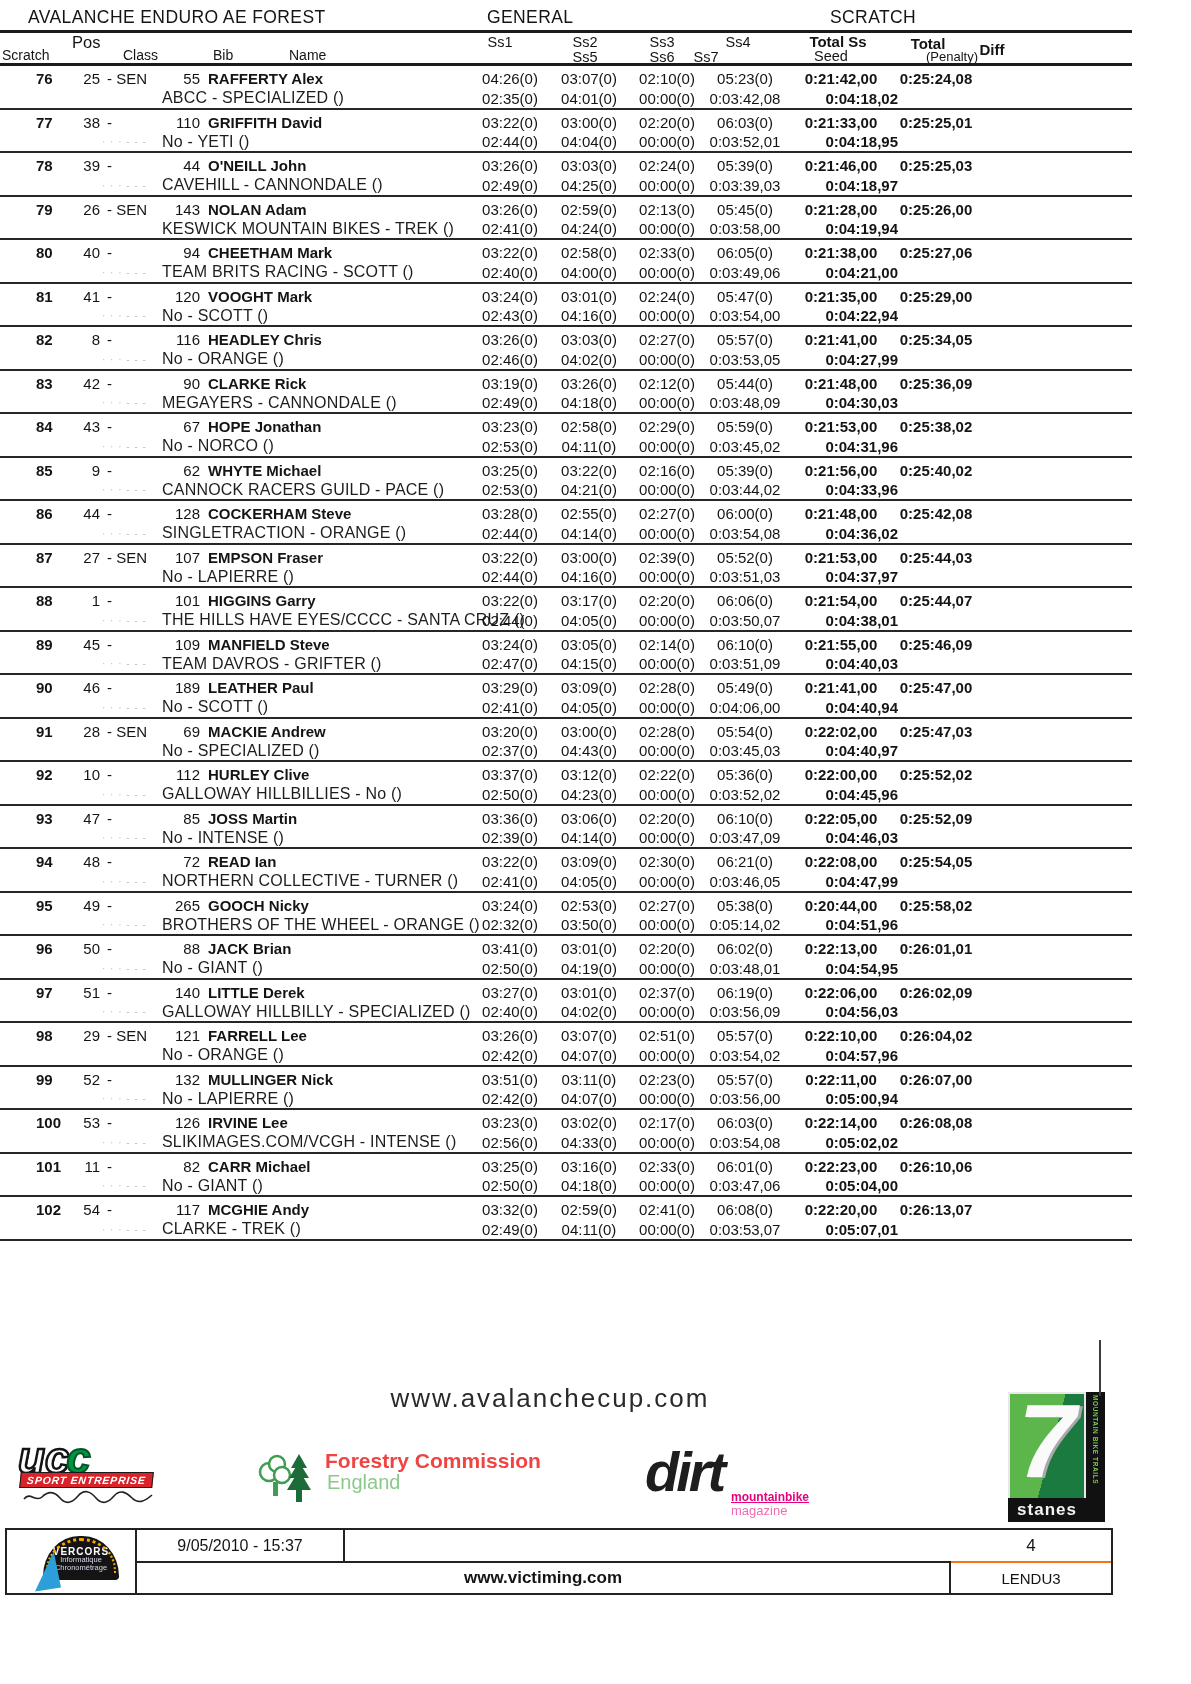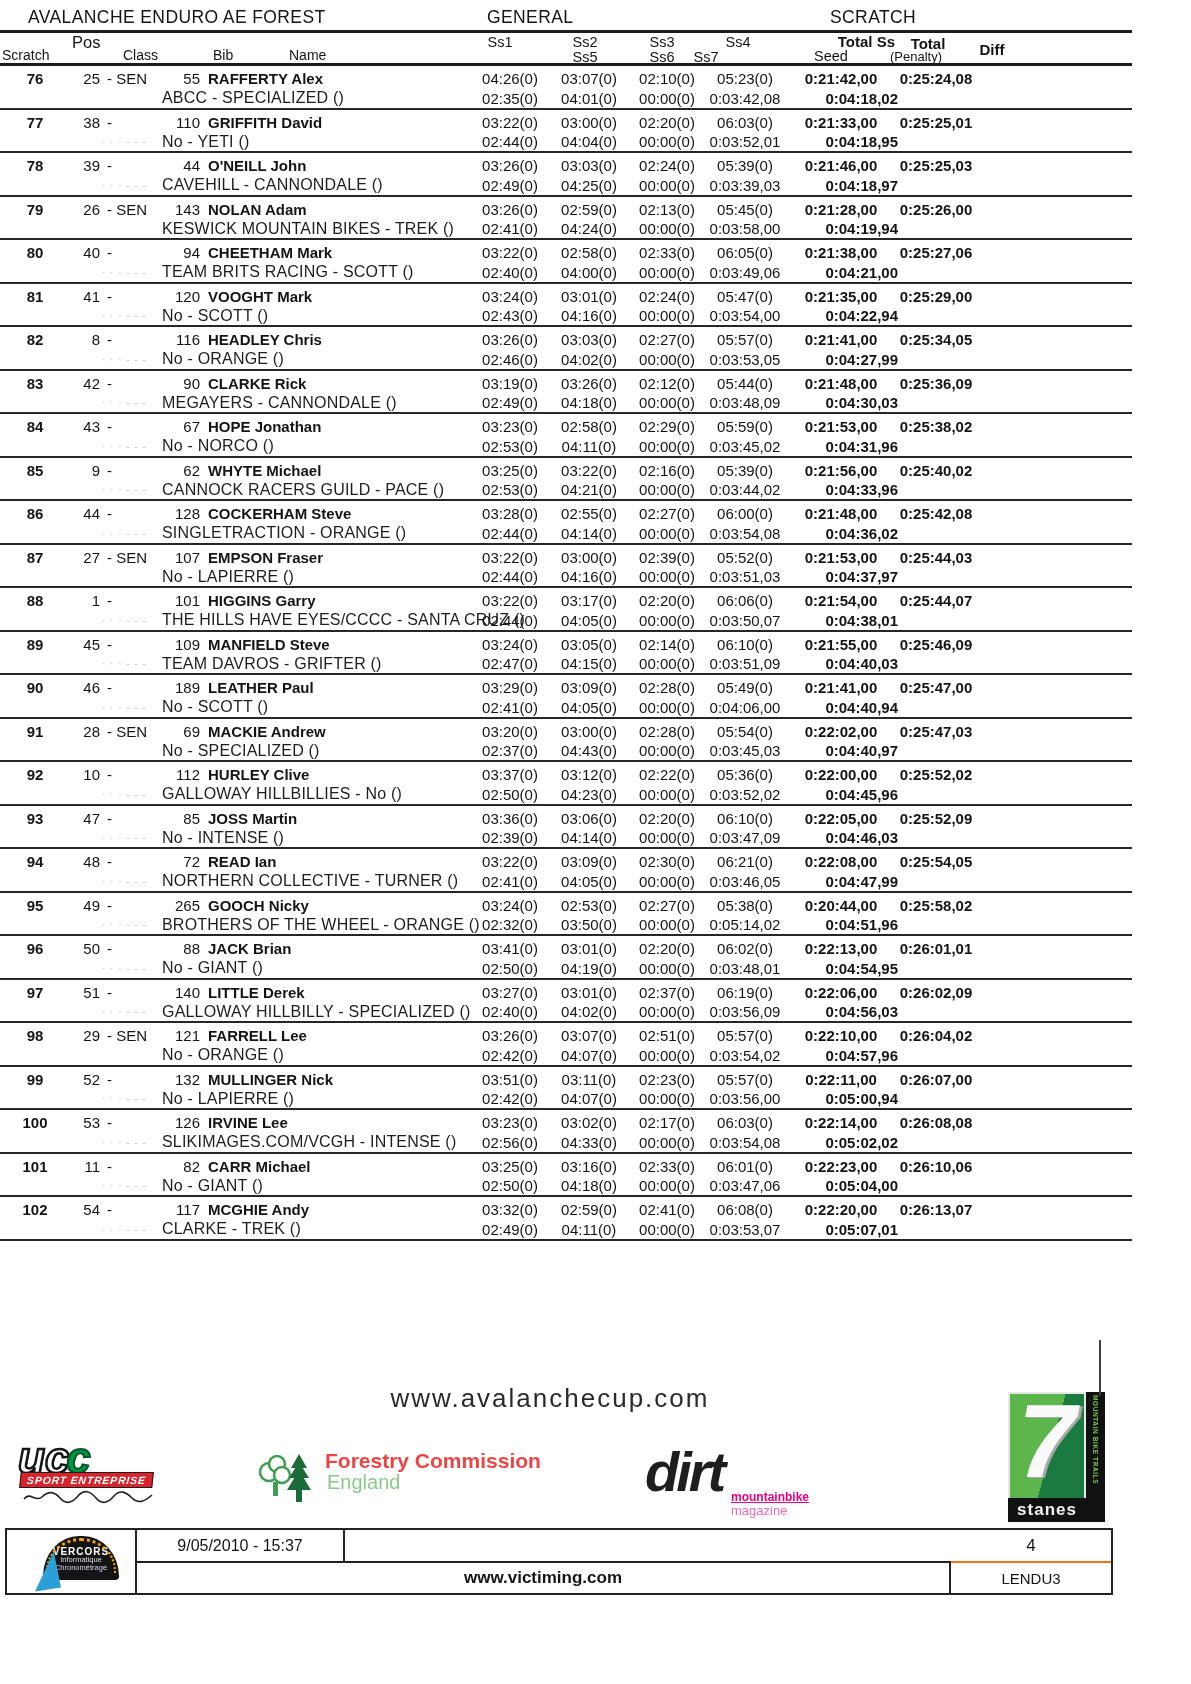--- a/index.html
+++ b/index.html
@@ -17,21 +17,21 @@
   .rule { position:absolute; left:0; width:1132px; height:3px; background:#1b1b1b; }
   .colhead { font-size:14px; }
   .colhead-ss { font-size:14.5px; width:60px; text-align:center; }
 
   
   .rows { position:absolute; left:0; top:66px; width:1132px; }
   .row { width:1132px; height:43.5px; box-sizing:border-box; border-bottom:2px solid #262626; padding-top:2px; }
   .l1 { display:grid; grid-template-columns:62px 38px 62px 38px 270px 80px 78px 78px 78px 114px 76px; height:21px; align-items:center; font-size:15px; }
   .l2 { display:grid; grid-template-columns:100px 62px 308px 80px 78px 78px 78px 114px 150px; height:18px; align-items:center; font-size:15px; }
   .c { white-space:nowrap; }
-  .scratch { text-align:center; padding-left:8px; font-weight:bold; }
+  .scratch { padding-left:36px; font-weight:bold; }
   .pos { text-align:right; }
   .cls { text-align:left; padding-left:7px; }
   .bib { text-align:right; }
   .name { padding-left:8px; font-weight:bold; }
   .t { text-align:center; }
   .sub { color:#c2c2c2; font-size:10px; letter-spacing:1px; padding-left:2px; }
   .team { font-size:16px; color:#1d1d1d; letter-spacing:0.2px; }
   .diffv { text-align:right; font-weight:bold; }
 
   
@@ -93,24 +93,24 @@
   <div class="abs colhead" style="left:123px; top:47px;">Class</div>
   <div class="abs colhead" style="left:213px; top:47px;">Bib</div>
   <div class="abs colhead" style="left:289px; top:47px;">Name</div>
   <div class="abs colhead-ss" style="left:470px; top:34px;">Ss1</div>
   <div class="abs colhead-ss" style="left:555px; top:34px;">Ss2</div>
   <div class="abs colhead-ss" style="left:555px; top:49px;">Ss5</div>
   <div class="abs colhead-ss" style="left:632px; top:34px;">Ss3</div>
   <div class="abs colhead-ss" style="left:632px; top:49px;">Ss6</div>
   <div class="abs colhead-ss" style="left:708px; top:34px;">Ss4</div>
   <div class="abs colhead-ss" style="left:676px; top:49px;">Ss7</div>
-  <div class="abs ctr b" style="left:781px; top:33px; width:114px; font-size:15px;text-align:right;">Total Ss</div>
+  <div class="abs ctr b" style="left:781px; top:33px; width:114px; font-size:15px;">Total Ss</div>
   <div class="abs ctr" style="left:781px; top:48px; width:100px; font-size:14.5px;">Seed</div>
   <div class="abs ctr b" style="left:880px; top:35px; width:96px; font-size:15px;">Total</div>
-  <div class="abs ctr" style="left:868px; top:49px; width:96px; font-size:13px;">(Penalty)</div>
+  <div class="abs ctr" style="left:904px; top:49px; width:96px; font-size:13px;">(Penalty)</div>
   <div class="abs ctr b" style="left:962px; top:41px; width:60px; font-size:15px;">Diff</div>
   <div class="rule" style="top:63px;"></div>
 
   <div class="rows">
     <div class="row">
       <div class="l1">
         <span class="c scratch">76</span>
         <span class="c pos">25</span>
         <span class="c cls">- SEN</span>
         <span class="c bib">55</span>

